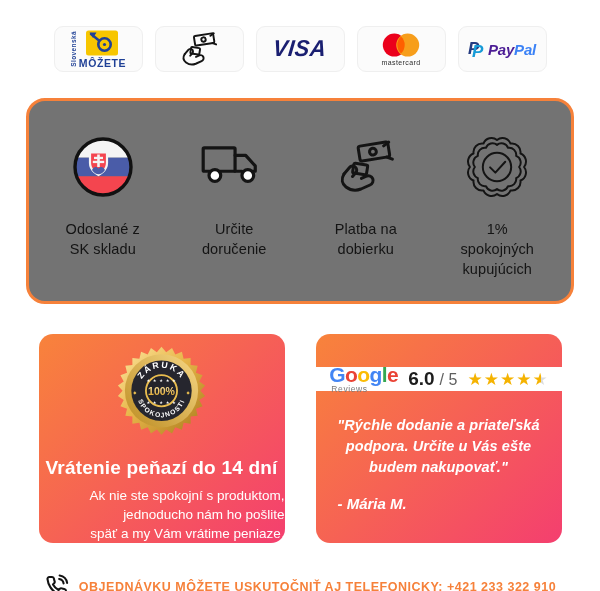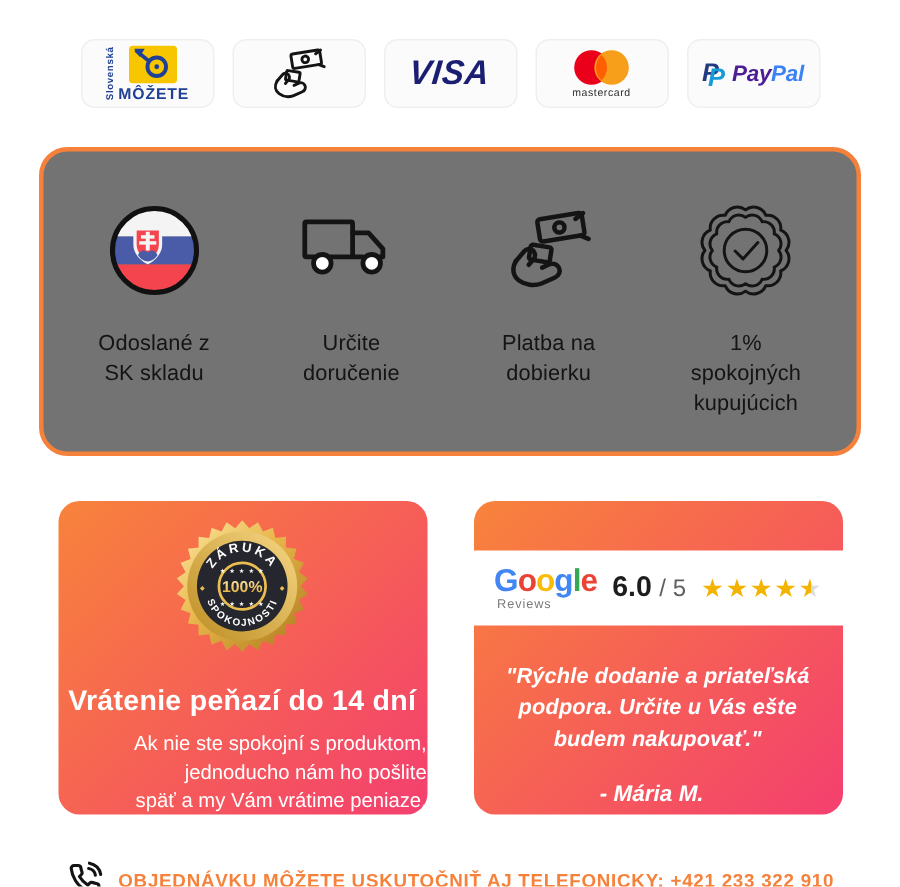--- a/index.html
+++ b/index.html
@@ -61,40 +61,40 @@
     text-align:right; font-size:13.5px; font-weight:500; line-height:1.42;
     white-space:pre-line; margin-top:7px;
   }
   .badge-curved { font-size:9.5px; font-weight:bold; fill:#fff; letter-spacing:2px; }
   .badge-curved-b { font-size:7.3px; font-weight:bold; fill:#fff; letter-spacing:1.3px; }
   .badge-center { font-size:11.5px; font-weight:800; }
   .badge-stars { font-size:4.6px; fill:#fff; letter-spacing:.8px; }
   .badge-dot { font-size:4.5px; fill:#E9BD4F; }
 
   .google-band {
-    margin-top:33px; height:50px; background:#fff; width:100%;
+    margin-top:33px; height:24px; background:#fff; width:100%;
     display:flex; align-items:center; justify-content:center; gap:10px;
   }
   .google-logo { display:flex; flex-direction:column; line-height:1; }
   .google-letters { font-size:21px; font-weight:700; letter-spacing:-.6px; }
   .google-sub { font-size:8.5px; color:#7a7a7a; letter-spacing:.6px; margin-top:0px; padding-left:2px; }
   .rating { display:flex; align-items:baseline; }
   .rating-val { font-size:19px; font-weight:800; color:#1d1d1d; }
   .rating-outof { font-size:16px; font-weight:500; color:#5f5f5f; margin-left:5px; }
   .google-stars { display:flex; gap:1px; font-size:17px; }
   .star { color:#DCDCDC; } .star.full { color:var(--gold); }
   .star.half {
     background:linear-gradient(90deg, var(--gold) 55%, #DCDCDC 55%);
     -webkit-background-clip:text; background-clip:text; color:transparent;
   }
   .quote {
     margin-top:24px; text-align:center; font-style:italic; font-weight:600;
     font-size:14.5px; line-height:1.45; white-space:pre-line; letter-spacing:.1px;
   }
-  .author { margin-top:17px; text-align:center; padding-right:30px; font-style:italic; font-weight:600; font-size:15px;padding-left:22px; }
+  .author { margin-top:17px; text-align:left; padding-right:30px; font-style:italic; font-weight:600; font-size:15px;padding-left:22px; }
 
   
   .phone-row { display:flex; align-items:center; justify-content:center; gap:10px; margin-top:31px; }
   .phone-text { color:var(--accent); font-weight:800; font-size:12.5px; letter-spacing:.5px; }
 </style>
 </head>
 <body style="--accent: #F6813A; --grad1: #F8833B; --grad2: #F43F6F; --gold: #F5B301;">
 
 <svg class="hidden-defs" aria-hidden="true">
   <defs>

